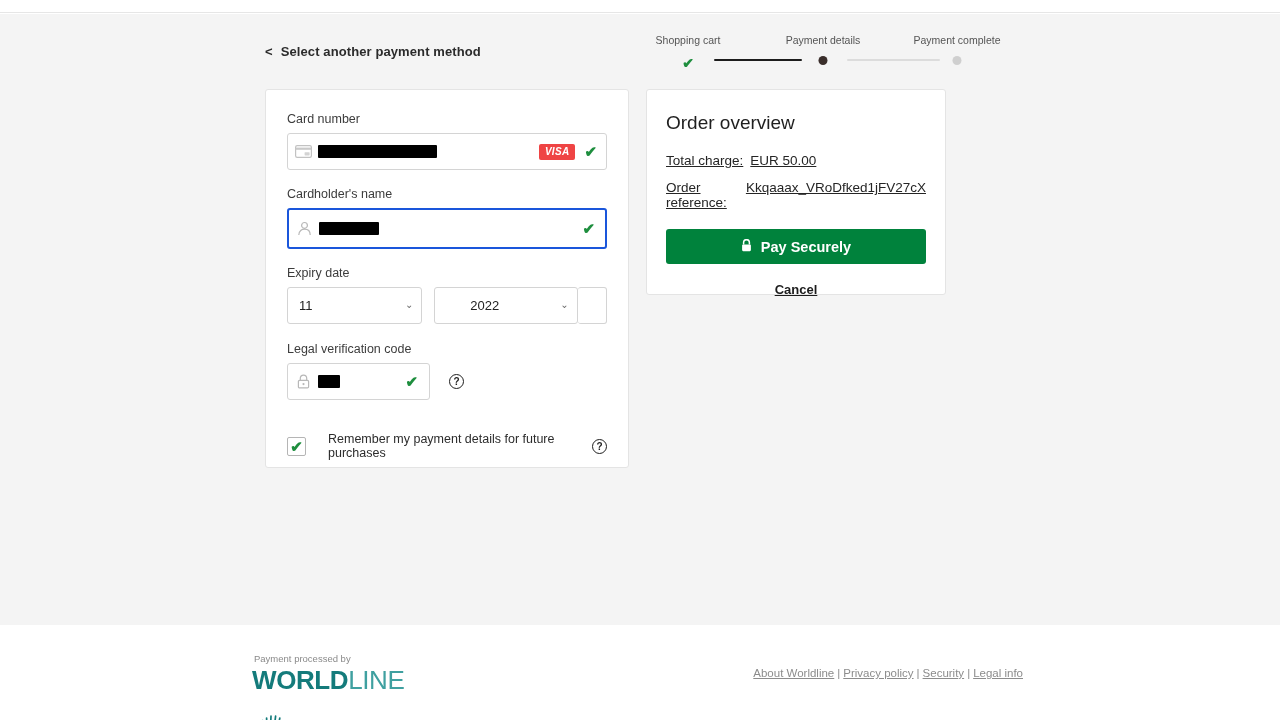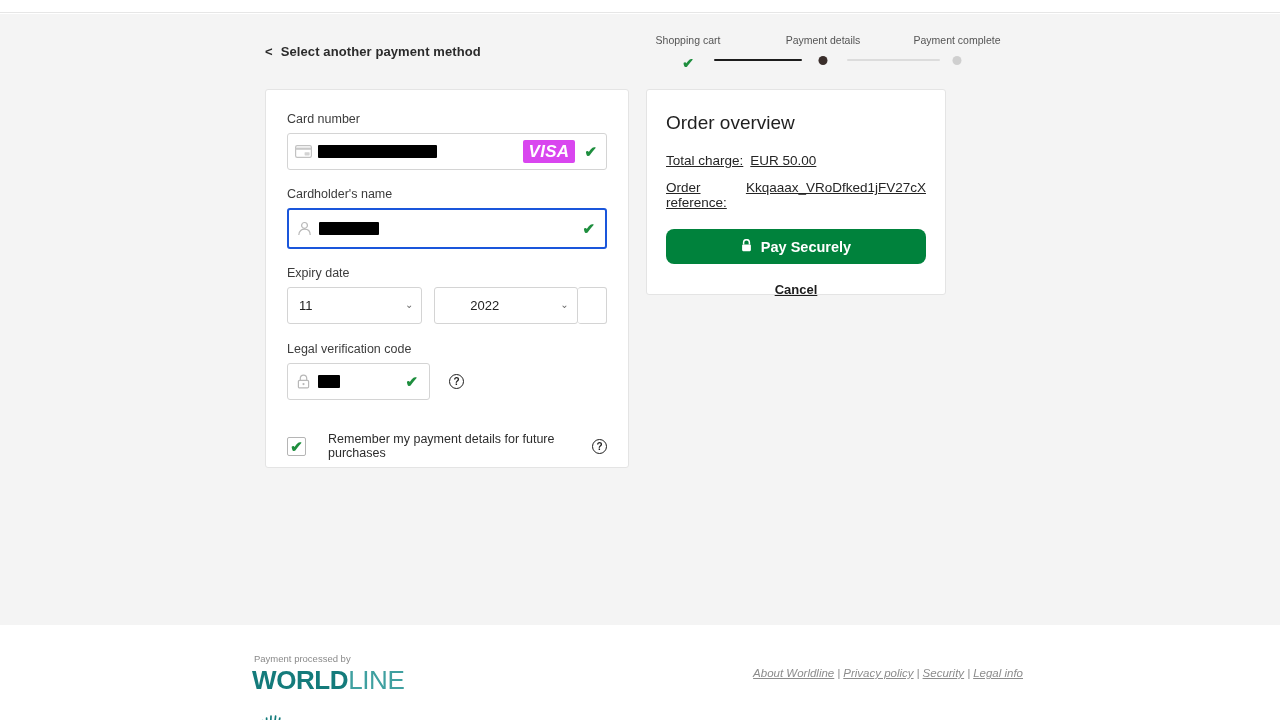--- a/index.html
+++ b/index.html
@@ -86,22 +86,22 @@
   }
   .input-box.focused {
     border: 2px solid #1a56db; height: 41px;
   }
 
   .lead-icon { width: 30px; display: flex; justify-content: center; align-items: center; }
   .redacted { background: #000; height: 13px; border-radius: 1px; }
   .tick { color: #1e8e3e; font-size: 15px; font-weight: bold; line-height: 1; }
 
   .visa {
-    background: #d946ef; color: #fff; font-style: italic; font-weight: bold;
-    font-size: 17px; letter-spacing: .3px;
+    background: #ef4444; color: #fff; font-style: italic; font-weight: bold;
+    font-size: 10px; letter-spacing: .3px;
     padding: 3px 6px 3px 6px; border-radius: 2px; line-height: 1;
     font-family: "Liberation Sans", sans-serif;
   }
 
   .help-icon {
     width: 15px; height: 15px; border: 1.4px solid #1e1e1e; border-radius: 50%;
     display: inline-flex; align-items: center; justify-content: center;
     font-size: 10px; color: #1e1e1e; font-weight: bold; cursor: pointer;
     flex: none;
   }
@@ -127,21 +127,21 @@
     background: #fff; display: flex; align-items: center; justify-content: center;
     cursor: pointer; flex: none;
   }
   .chk-mark { color: #1e8e3e; font-size: 15px; font-weight: bold; line-height: 1; }
 
   .overview-title { font-size: 19px; color: #1f1f1f; font-weight: normal; }
   .overview-line { font-size: 13.5px; color: #252525; text-decoration: underline; }
 
   .pay-btn {
     display: flex; align-items: center; justify-content: center; gap: 9px;
-    width: 100%; height: 35px; background: #00823c; border: none; border-radius: 8px;
+    width: 100%; height: 35px; background: #00823c; border: none; border-radius: 3px;
     color: #fff; font-size: 14.5px; font-weight: bold; cursor: pointer;
     font-family: "Liberation Sans", sans-serif;
   }
   .cancel-link {
     display: block; text-align: center; font-size: 13px; font-weight: bold;
     color: #1b1b1b; text-decoration: underline; cursor: pointer;
   }
 
   
   .footer {
@@ -155,21 +155,21 @@
   .wl-logo {
     position: absolute; left: 252px; top: 42px;
     display: flex; align-items: flex-start; gap: 19px; flex-direction: column;
   }
   .wl-word { font-size: 26px; font-weight: bold; letter-spacing: -0.4px; line-height: 1; }
   .wl-bold { color: #147b7b; }
   .wl-light { color: #3fa0a0; font-weight: normal; }
 
   .footer-links {
     position: absolute; right: 257px; top: 42px;
-    font-size: 11.5px; color: #8c8c8c; font-style: italic;
+    font-size: 11.5px; color: #8c8c8c;
   }
   .footer-links a {
     color: #8c8c8c; text-decoration: underline; cursor: pointer;
   }
   .sep { margin: 0 3px; }
 </style>
 </head>
 <body>
 
 <div class="page">

